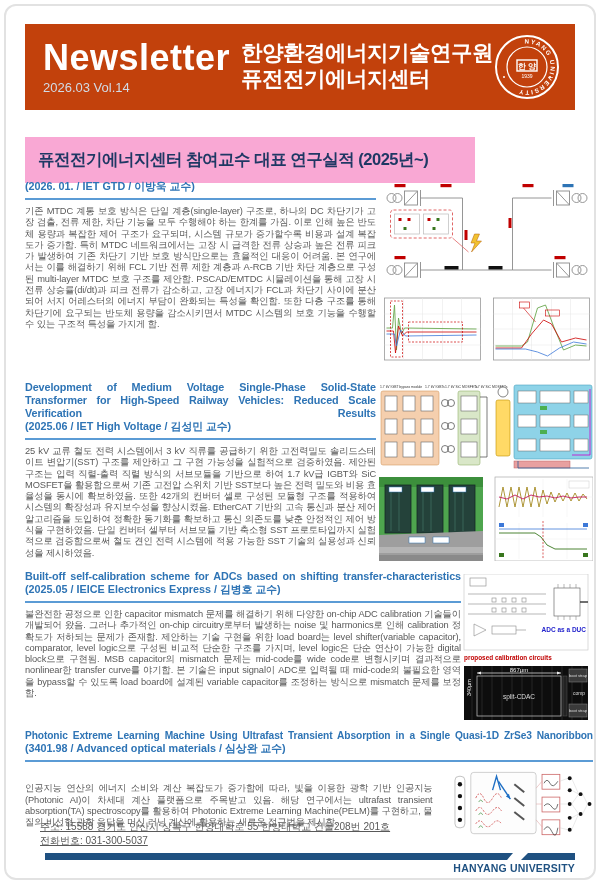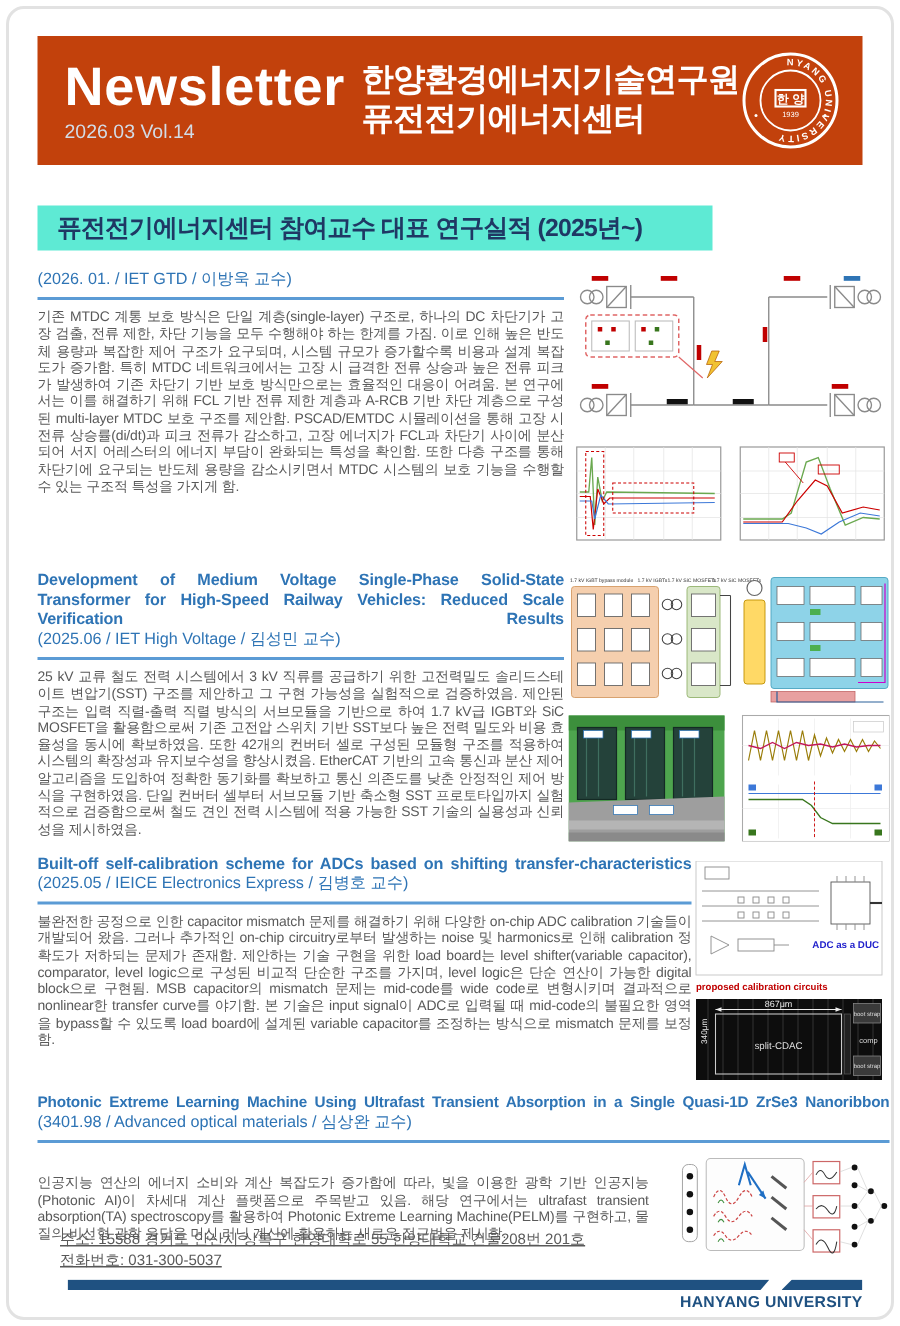--- a/index.html
+++ b/index.html
@@ -10,29 +10,29 @@
   
   .header{position:absolute;left:25px;top:24px;width:550px;height:86px;background:#c2410c;
           display:flex;align-items:center;box-sizing:border-box;padding:0 14px 0 18px;color:#fff;}
   .hdr-left{width:198px;}
   .nl-title{font-size:36px;font-weight:600;letter-spacing:0.5px;line-height:1.05;}
   .nl-issue{font-size:13px;color:#d2dbe6;margin-top:3px;}
   .hdr-org{flex:1;font-size:21.5px;font-weight:700;line-height:1.2;letter-spacing:-0.5px;}
   .seal{width:68px;height:68px;flex:0 0 auto;}
 
   
-  .section-bar{position:absolute;left:25px;top:137px;width:450px;height:30px;background:#5eead4;
+  .section-bar{position:absolute;left:25px;top:137px;width:450px;height:46px;background:#f9a8d4;
                display:flex;align-items:center;}
   .section-bar span{font-size:16.5px;font-weight:800;color:#1f3864;padding-left:13px;letter-spacing:-0.5px;}
 
   
   .article{position:absolute;left:25px;width:568px;}
   .art-title{color:#2e74b5;font-weight:700;font-size:10.8px;line-height:13px;
              text-align:justify;text-align-last:justify;letter-spacing:-0.1px;}
-  .art-meta{color:#2e74b5;font-weight:400;font-size:10.8px;line-height:13px;}
+  .art-meta{color:#2e74b5;font-weight:700;font-size:10.8px;line-height:13px;}
   .divider{border-top:2px solid #5b9bd5;margin:5px 0 6px 0;}
   .art-body{color:#595959;font-size:9.3px;line-height:11.3px;text-align:justify;letter-spacing:-0.1px;}
   .a1{top:180px;} .a2{top:381px;} .a3{top:570px;} .a4{top:729px;}
   .a1 .art-text,.a2 .art-text{width:351px;}
   .a3 .art-text{width:436px;}
   .a1 .art-figs{position:absolute;right:0;top:0;width:212px;height:182px;}
   .a2 .art-figs{position:absolute;right:0;top:2px;width:214px;height:178px;}
   .a3 .art-figs{position:absolute;right:3px;top:4px;width:128px;height:148px;}
   .a4-row{display:flex;gap:20px;align-items:center;}
   .a4-row .art-body{width:412px;}

